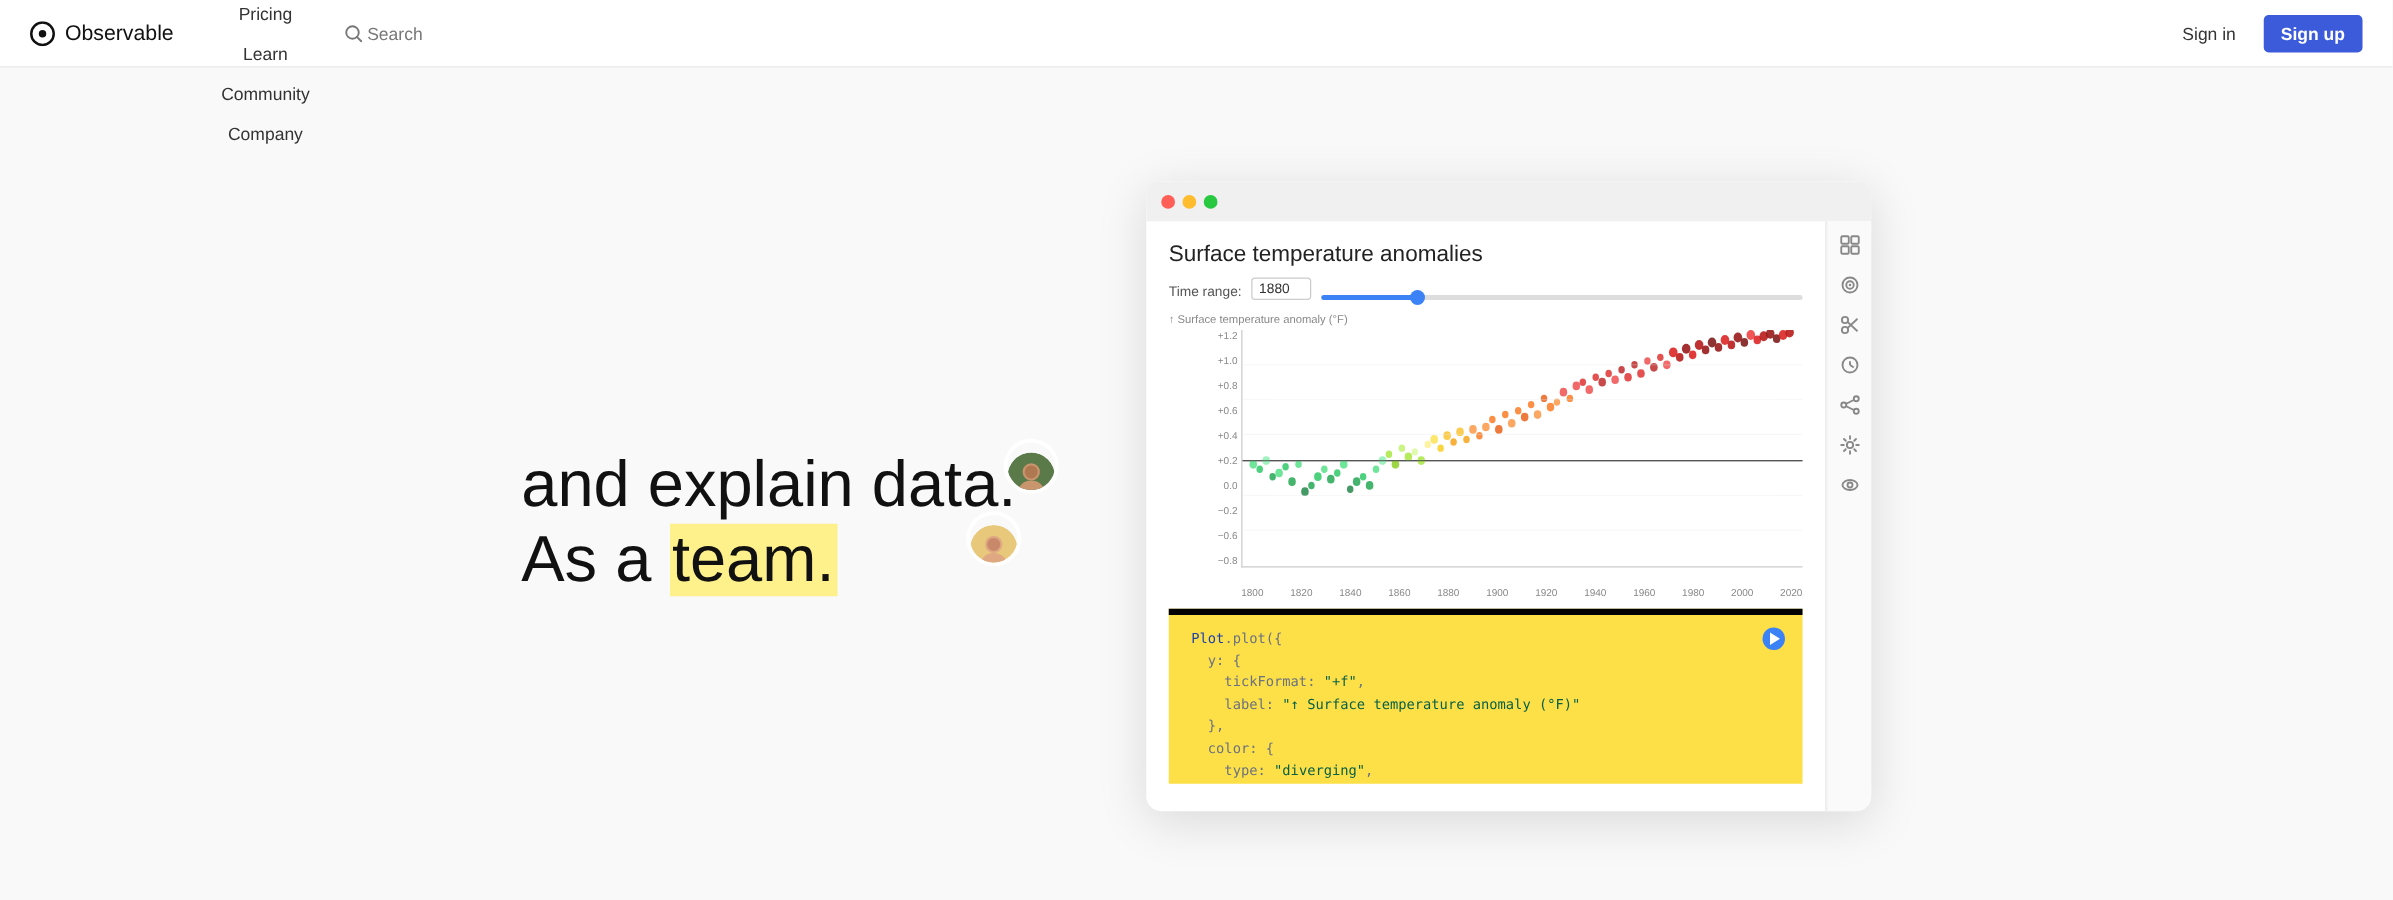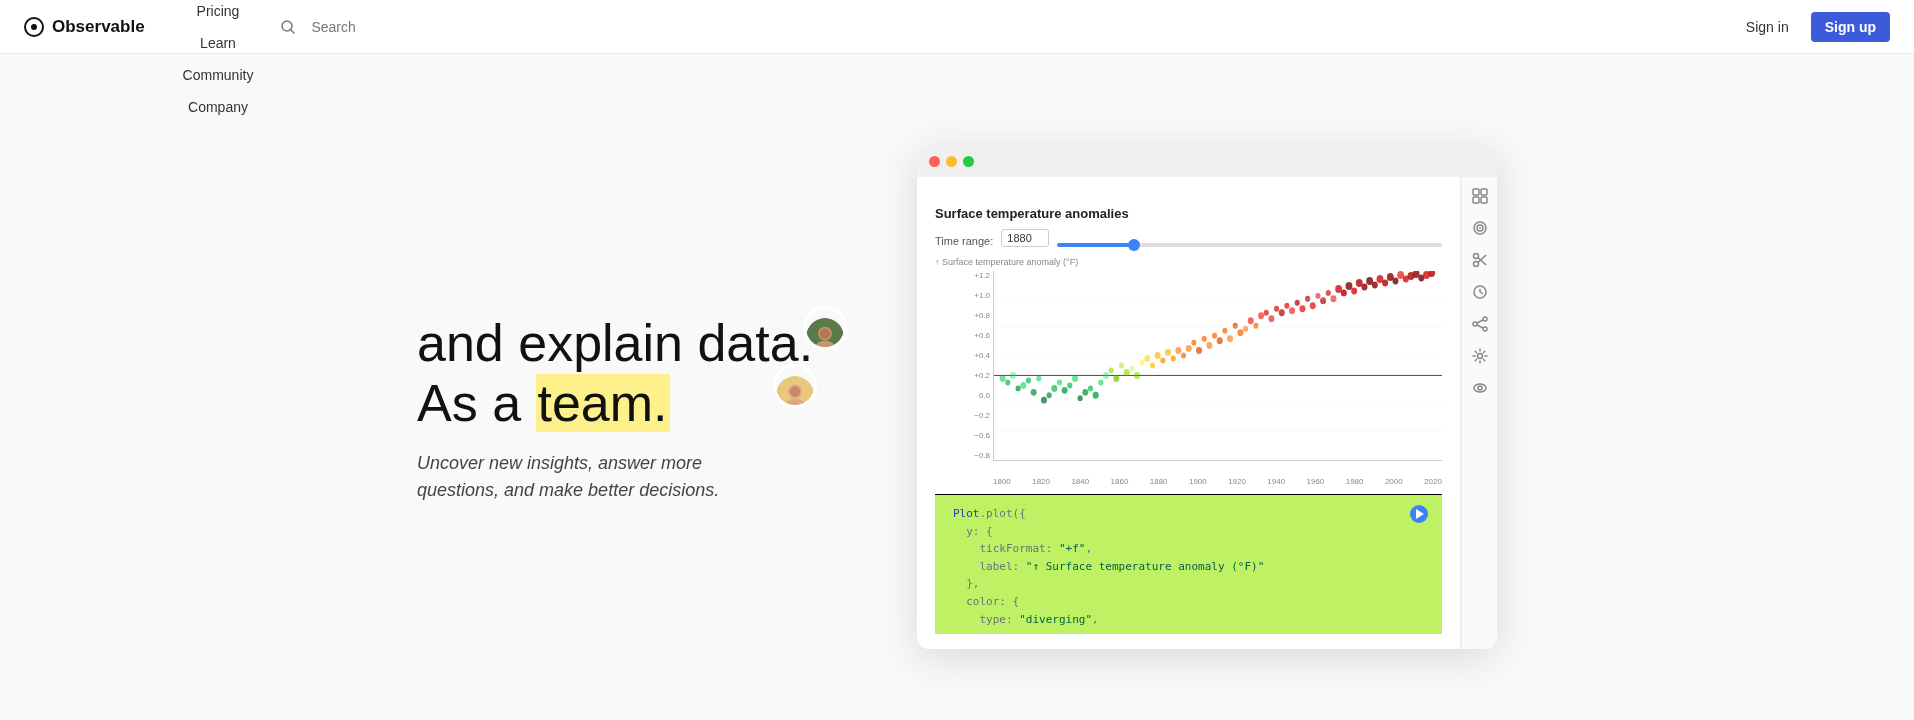--- a/index.html
+++ b/index.html
@@ -18,21 +18,21 @@
       padding: 0 24px;
       background: #fff;
       border-bottom: 1px solid #e8e8e8;
       position: relative;
       z-index: 10;
     }
     .nav-logo {
       display: flex;
       align-items: center;
       gap: 8px;
-      font-weight: 700;
+      font-weight: 400;
       font-size: 17px;
       color: #111;
       margin-right: 28px;
       text-decoration: none;
     }
     .logo-icon {
       width: 20px;
       height: 20px;
     }
     .nav-links {
@@ -45,21 +45,21 @@
       font-size: 14px;
       color: #333;
       text-decoration: none;
       padding: 6px 10px;
       border-radius: 4px;
       cursor: pointer;
     }
     .nav-search {
       display: flex;
       align-items: center;
-      gap: 16px;
+      gap: 4px;
       margin-left: 10px;
       color: #777;
       font-size: 14px;
       cursor: pointer;
       padding: 4px 8px;
     }
     .nav-right {
       margin-left: auto;
       display: flex;
       align-items: center;
@@ -188,25 +188,24 @@
     }
 
     .notebook-main {
       flex: 1;
       padding: 16px 18px;
       border-right: 1px solid #eee;
       overflow: hidden;
     }
 
     .chart-title {
-      font-size: 13px;
-      font-weight: 700;
+      font-size: 18px;
+      font-weight: 400;
       color: #222;
       margin-bottom: 8px;
-      margin-top: 13px;
     }
 
     .controls-row {
       display: flex;
       align-items: flex-end;
       gap: 8px;
       margin-bottom: 10px;
     }
     .controls-label {
       font-size: 11px;
@@ -270,22 +269,22 @@
     .x-axis-labels {
       display: flex;
       justify-content: space-between;
       margin-left: 28px;
       font-size: 8px;
       color: #888;
     }
 
     
     .code-section {
-      background: #bef264;
-      border-top: 1px solid #000000;
+      background: #fde047;
+      border-top: 5px solid #000000;
       padding: 10px 18px;
       font-family: 'Courier New', monospace;
       font-size: 11px;
       line-height: 1.6;
       height: 140px;
       overflow: hidden;
       position: relative;
     }
     .code-line { display: block; }
     .c-blue { color: #1e40af; }
@@ -408,21 +407,20 @@
       
       <span class="avatar-bubble avatar-2">
         <svg class="avatar-face" viewBox="0 0 44 44">
           <circle cx="22" cy="22" r="22" fill="#e8c87a"></circle>
           <circle cx="22" cy="18" r="8" fill="#e0a882"></circle>
           <ellipse cx="22" cy="36" rx="12" ry="10" fill="#e0a882"></ellipse>
           <circle cx="22" cy="18" r="6" fill="#c8886a"></circle>
         </svg>
       </span>
     </h1>
-    <p class="hero-subtitle">Uncover new insights, answer more questions, and make better decisions.</p>
   </div>
 
   <div class="notebook-window">
     <div class="window-bar">
       <div class="dot dot-red"></div>
       <div class="dot dot-yellow"></div>
       <div class="dot dot-green"></div>
     </div>
 
     <div class="notebook-content">

